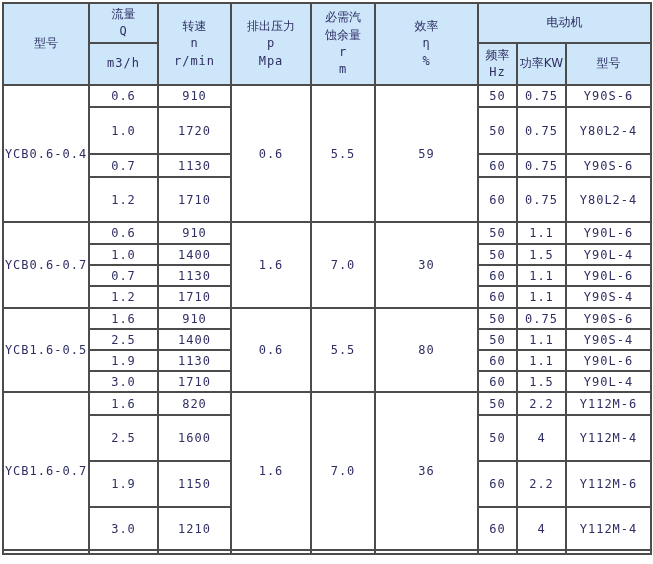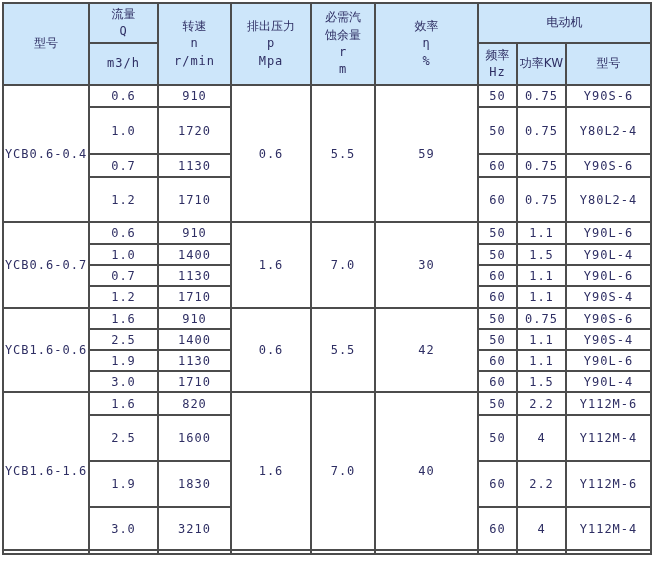--- a/index.html
+++ b/index.html
@@ -162,26 +162,26 @@
   </tr>
   <tr class="h22">
     <td>1.2</td>
     <td>1710</td>
     <td>60</td>
     <td>1.1</td>
     <td>Y90S-4</td>
   </tr>
 
   <tr class="h21">
-    <td rowspan="4">YCB1.6-0.6</td>
+    <td rowspan="4">YCB1.6-0.5</td>
     <td>1.6</td>
     <td>910</td>
     <td rowspan="4">0.6</td>
     <td rowspan="4">5.5</td>
-    <td rowspan="4">42</td>
+    <td rowspan="4">80</td>
     <td>50</td>
     <td>0.75</td>
     <td>Y90S-6</td>
   </tr>
   <tr class="h21">
     <td>2.5</td>
     <td>1400</td>
     <td>50</td>
     <td>1.1</td>
     <td>Y90S-4</td>
@@ -195,47 +195,47 @@
   </tr>
   <tr class="h21">
     <td>3.0</td>
     <td>1710</td>
     <td>60</td>
     <td>1.5</td>
     <td>Y90L-4</td>
   </tr>
 
   <tr class="h23">
-    <td rowspan="4">YCB1.6-1.6</td>
+    <td rowspan="4">YCB1.6-0.7</td>
     <td>1.6</td>
     <td>820</td>
     <td rowspan="4">1.6</td>
     <td rowspan="4">7.0</td>
-    <td rowspan="4">40</td>
+    <td rowspan="4">36</td>
     <td>50</td>
     <td>2.2</td>
     <td>Y112M-6</td>
   </tr>
   <tr class="h46">
     <td>2.5</td>
     <td>1600</td>
     <td>50</td>
     <td>4</td>
     <td>Y112M-4</td>
   </tr>
   <tr class="h46">
     <td>1.9</td>
-    <td>1830</td>
+    <td>1150</td>
     <td>60</td>
     <td>2.2</td>
     <td>Y112M-6</td>
   </tr>
   <tr class="h43">
     <td>3.0</td>
-    <td>3210</td>
+    <td>1210</td>
     <td>60</td>
     <td>4</td>
     <td>Y112M-4</td>
   </tr>
 
   <tr class="stub">
     <td></td>
     <td></td>
     <td></td>
     <td></td>

